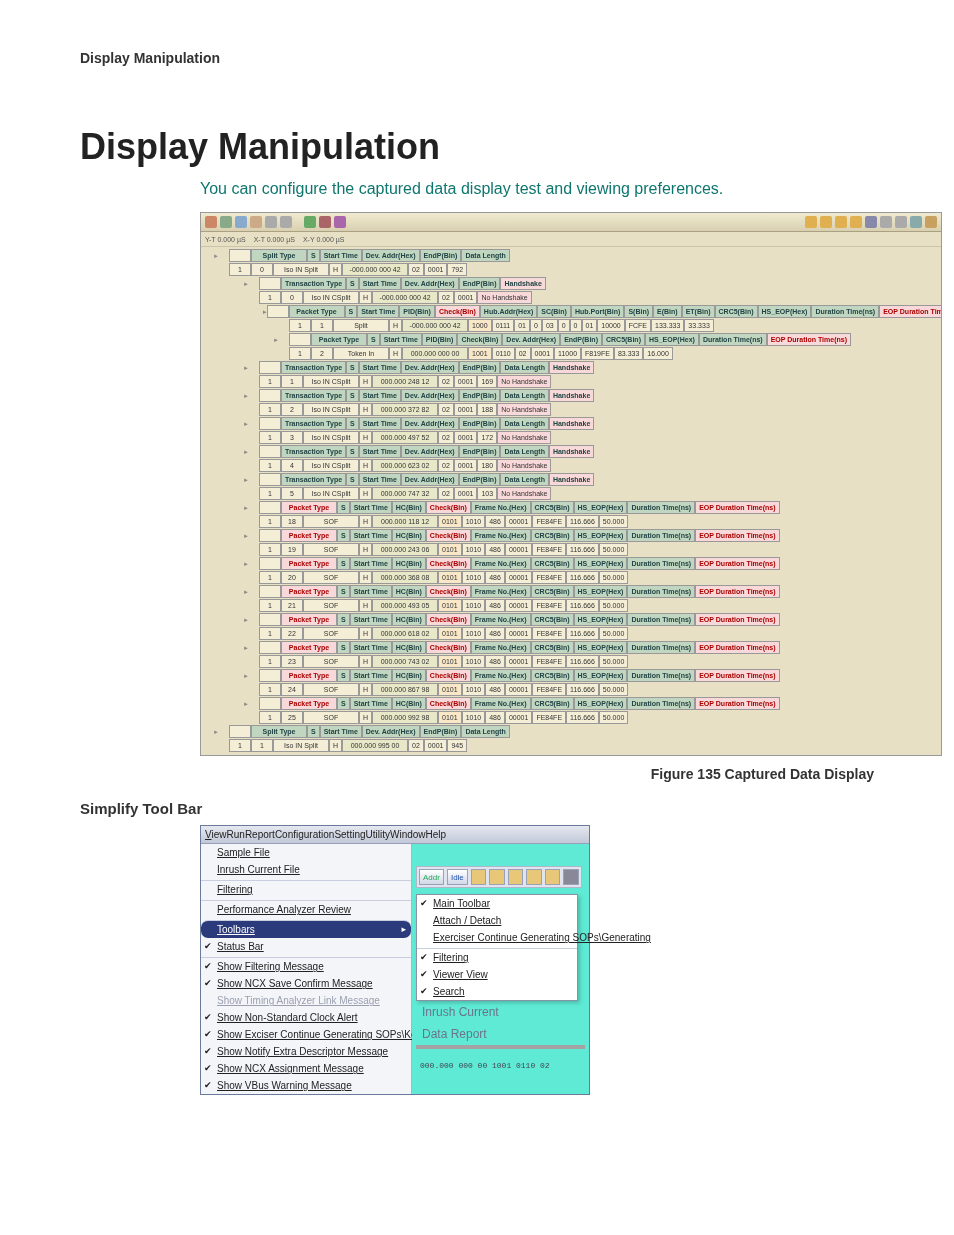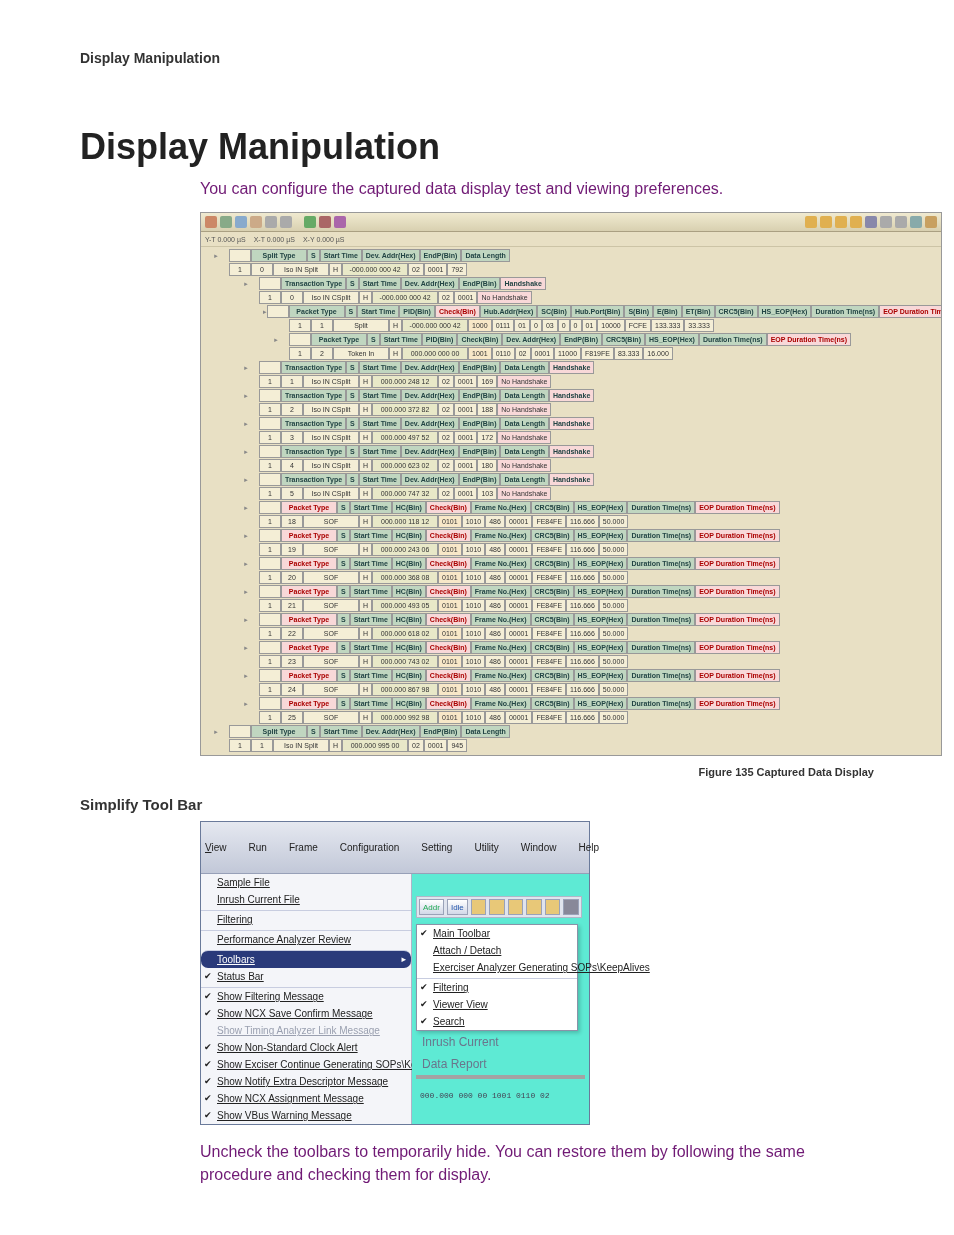--- a/index.html
+++ b/index.html
@@ -27,28 +27,28 @@
     font-size: 36px;
     font-weight: bold;
     margin: 0 0 10px 0;
     color: #222;
   }
   .body-text {
     font-size: 16px;
     line-height: 1.4;
     margin-left: 120px;
     margin-bottom: 12px;
-    color: #701a75;
+    color: #0f766e;
   }
   .figure {
     margin: 10px 0 10px 120px;
     border: 1px solid #999;
   }
   .figure-caption {
-    font-size: 11px;
+    font-size: 14px;
     font-weight: bold;
     text-align: right;
     margin: 8px 0 18px 0;
   }
   h2.section-sub {
     font-size: 15px;
     font-weight: bold;
     margin: 8px 0 8px 0;
   }
 
@@ -128,23 +128,23 @@
     width: 388px;
     margin-left: 120px;
     border: 1px solid #6a7a9a;
     font-size: 10px;
     background: #d0d5e0;
     color: #222;
   }
   .menu-bar {
     background: linear-gradient(#e5e8f0, #c2c8d8);
     border-bottom: 1px solid #97a0b8;
-    padding: 20px 4px;
+    padding: 3px 4px;
     display: flex;
-    gap: 22px;
+    gap: 0;
   }
   .menu-bar span { cursor: default; }
   .menu-bar span u { text-decoration: underline; }
   .menu-dropdown {
     display: flex;
   }
   .menu-left {
     width: 210px;
     background: #f4f5f9;
     border-right: 1px solid #aeb4c8;
@@ -745,21 +745,21 @@
 
   <div class="figure-caption">Figure  135  Captured Data Display</div>
 
   <h2 class="section-sub">Simplify Tool Bar</h2>
 
 
   <div class="menu-shot">
     <div class="menu-bar" id="menu-bar">
         <span><u>V</u>iew</span>
         <span>Run</span>
-        <span>Frame</span>
+        <span>Report</span>
         <span>Configuration</span>
         <span>Setting</span>
         <span>Utility</span>
         <span>Window</span>
         <span>Help</span>
       </div>
     <div class="menu-dropdown">
       <div class="menu-left" id="menu-left">
           <div class="menu-item ">Sample File</div>
           <div class="menu-item ">Inrush Current File</div>
@@ -783,27 +783,26 @@
           <span class="btn" style="background:#e8c878;"></span>
           <span class="btn" style="background:#e8c878;"></span>
           <span class="btn" style="background:#e8c878;"></span>
           <span class="btn" style="background:#e8c878;"></span>
           <span class="btn" style="background:#e8c878;"></span>
           <span class="btn" style="background:#889;"></span>
         </div>
         <div class="submenu" id="submenu">
             <div class="menu-item checked">Main Toolbar</div>
             <div class="menu-item ">Attach / Detach</div>
-            <div class="menu-item ">Exerciser Analyzer Generating SOPs\KeepAlives</div>
+            <div class="menu-item ">Exerciser Continue Generating SOPs\Generating</div>
             <div class="menu-item sep checked">Filtering</div>
             <div class="menu-item checked">Viewer View</div>
             <div class="menu-item checked">Search</div>
           </div>
         <div class="pane-label">Inrush Current</div>
         <div class="pane-label">Data Report</div>
         <div class="data-strip">000.000 000 00    1001    0110          02</div>
       </div>
     </div>
   </div>
 
-  <div class="body-text" style="margin-top:16px;">Uncheck the toolbars to temporarily hide. You can restore them by following the same procedure and checking them for display.</div>
 
 </div>
 
 </body></html>

